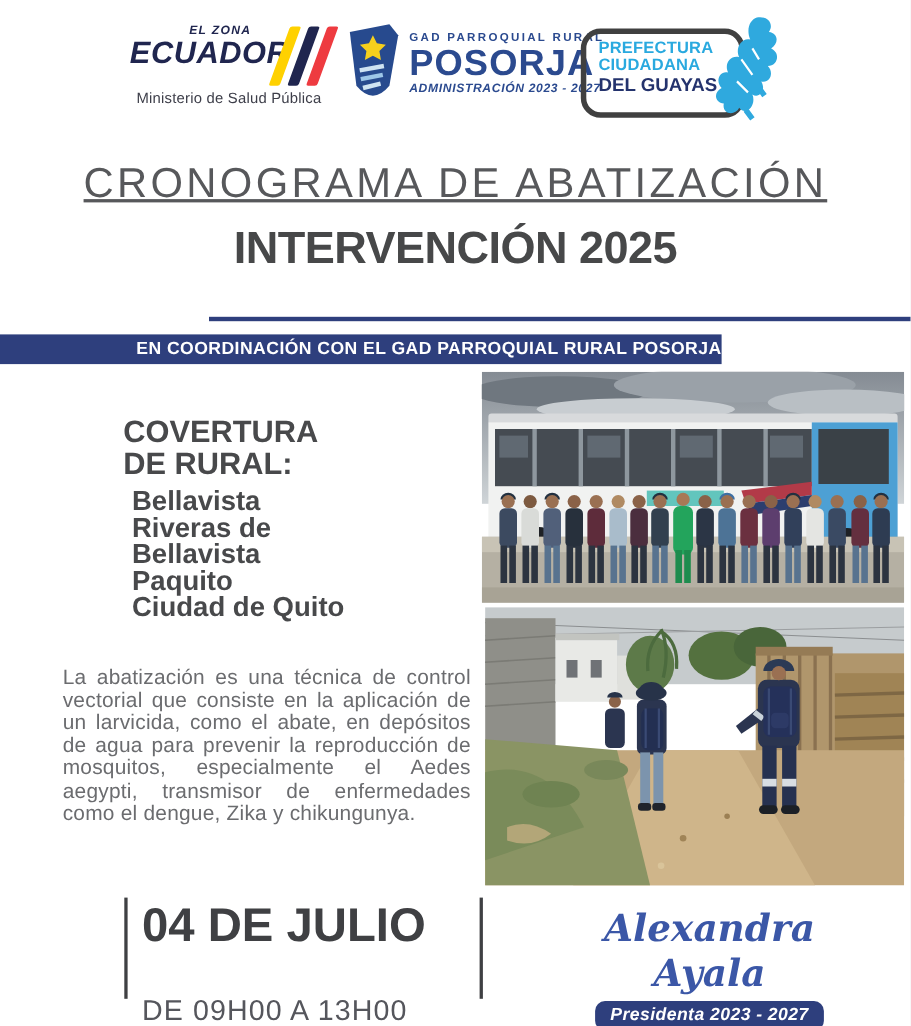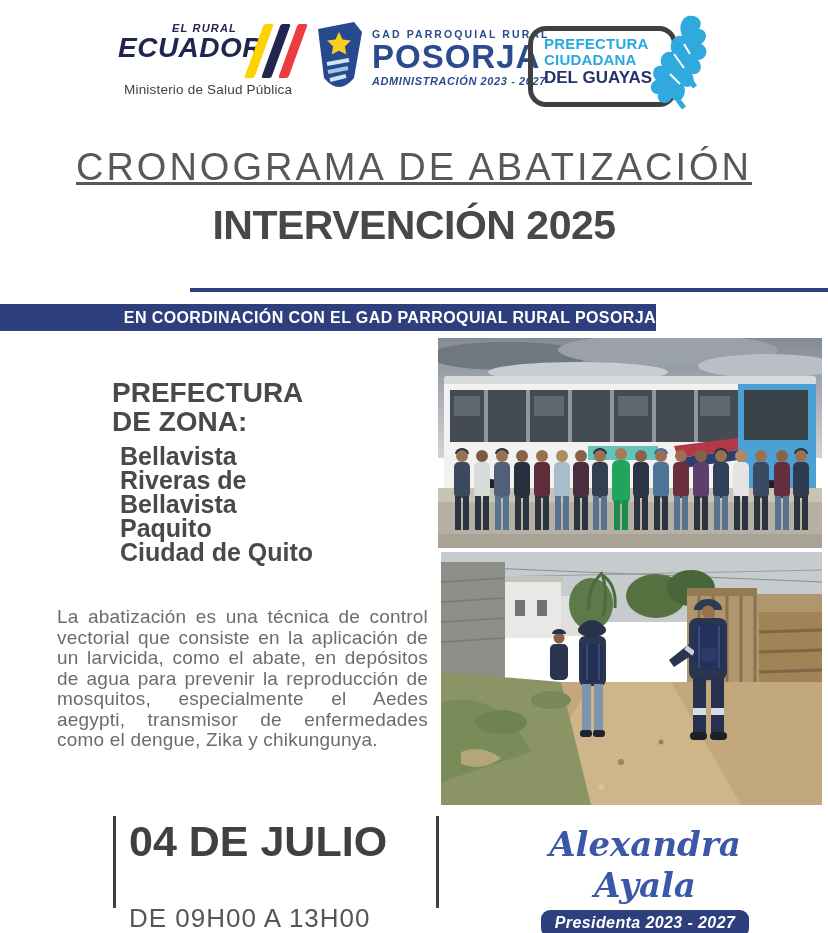--- a/index.html
+++ b/index.html
@@ -69,21 +69,21 @@
   .sig-badge{display:inline-block;margin-top:4px;background:var(--badge_navy);color:#ffffff;
       font-style:italic;font-weight:700;font-size:16px;letter-spacing:.4px;
       padding:4px 14px 5px;border-radius:9px;}
 </style>
 </head>
 <body>
 
 <div class="page">
 
   <div class="logo-msp">
-    <span class="msp-elnuevo">EL RURAL</span>
+    <span class="msp-elnuevo">EL ZONA</span>
     <span class="msp-ecuador">ECUADOR</span>
     <span class="slashes">
       <span class="slash y"></span>
         <span class="slash b"></span>
         <span class="slash r"></span>
     </span>
     <span class="msp-caption">Ministerio de Salud Pública</span>
   </div>
 
   <div class="logo-posorja">
@@ -115,21 +115,21 @@
       <path d="M34,86 l6,8 M46,66 l5,7" stroke="#2fa9de" stroke-width="5" fill="none"></path>
     </svg>
   </div>
 
   <div class="title1">CRONOGRAMA DE ABATIZACIÓN</div>
   <div class="title2">INTERVENCIÓN 2025</div>
 
   <div class="topline"></div>
   <div class="banner">EN COORDINACIÓN CON EL GAD PARROQUIAL RURAL POSORJA</div>
 
-  <h2 class="coverage-heading">PREFECTURA DE ZONA:</h2>
+  <h2 class="coverage-heading">COVERTURA DE RURAL:</h2>
   <ul class="zones">
     <li>Bellavista</li>
     <li>Riveras de Bellavista</li>
     <li>Paquito</li>
     <li>Ciudad de Quito</li>
   </ul>
   <p class="description">La abatización es una técnica de control vectorial que consiste en la aplicación de un larvicida, como el abate, en depósitos de agua para prevenir la reproducción de mosquitos, especialmente el Aedes aegypti, transmisor de enfermedades como el dengue, Zika y chikungunya.</p>
 
   <figure class="photo-top" style="margin:0" aria-label="group-photo-team-in-front-of-bus">
     <svg width="384" height="210" viewBox="0 0 384 210">

